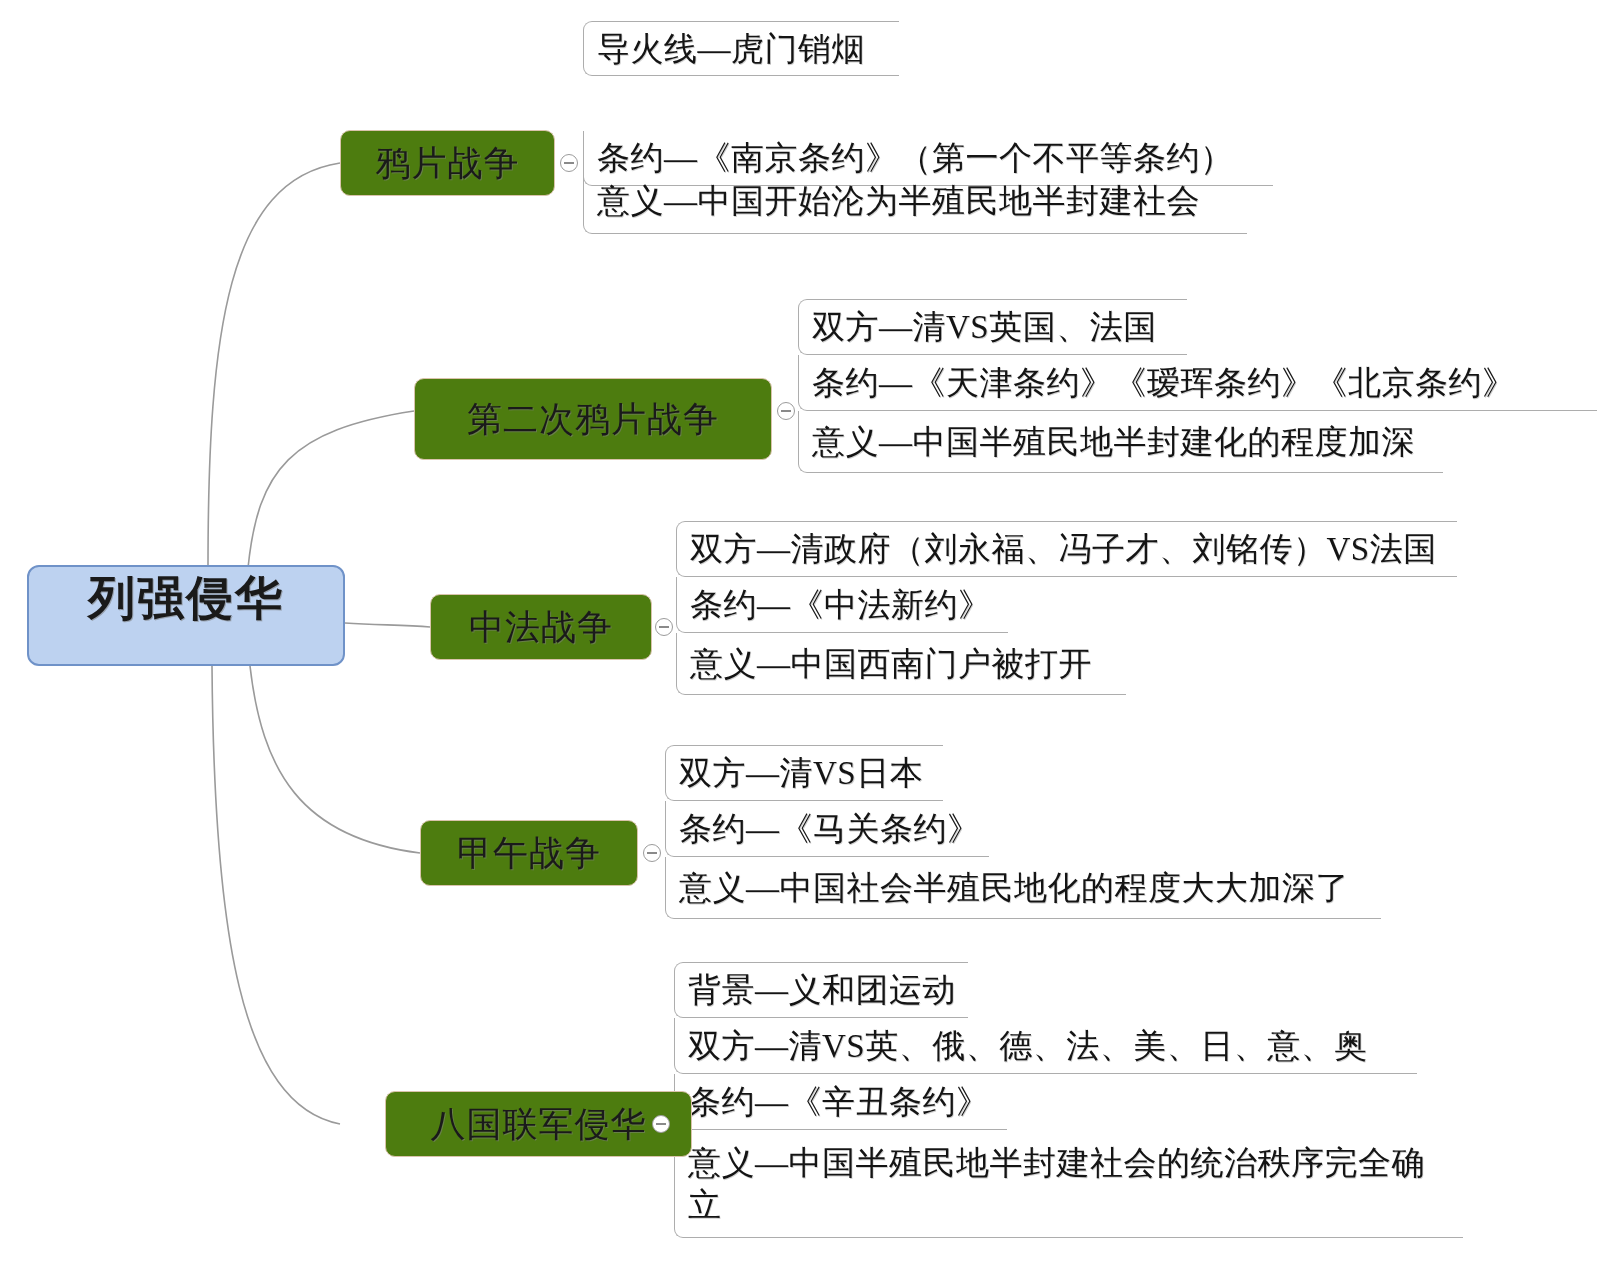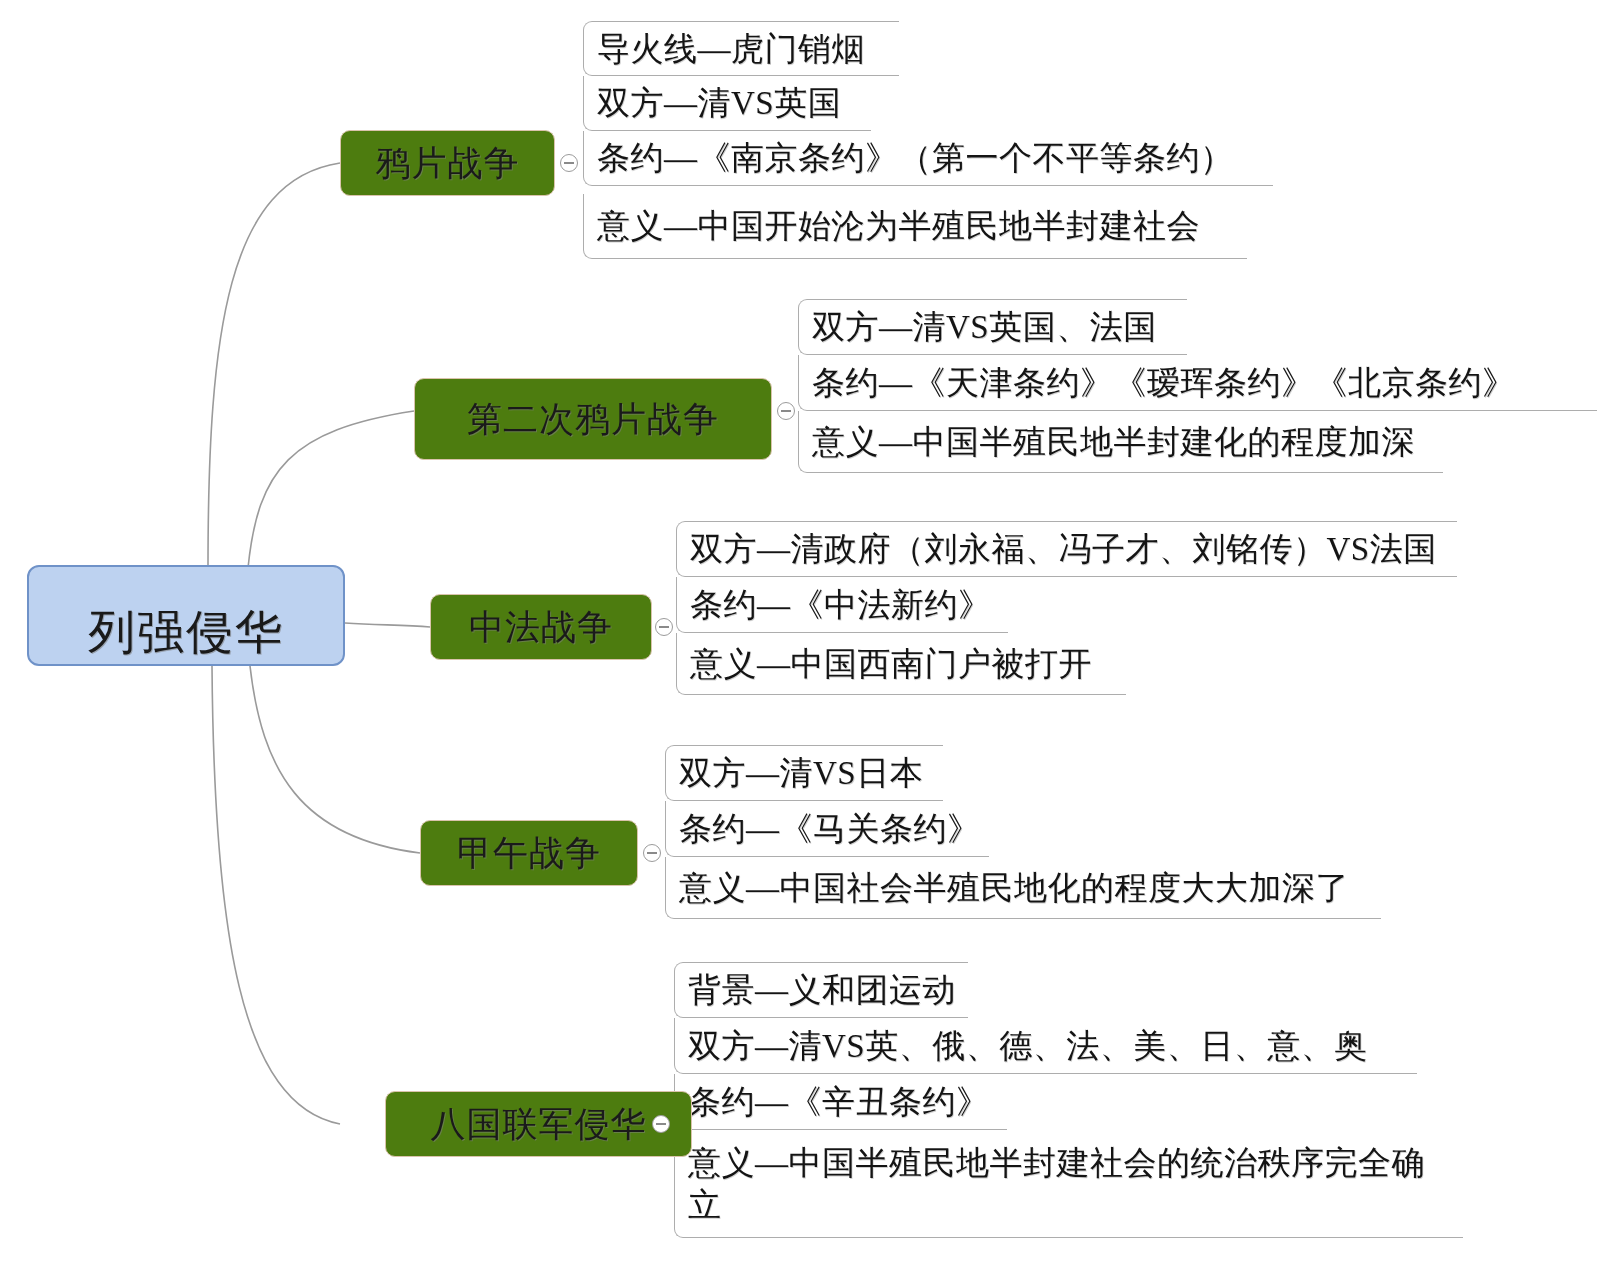--- a/index.html
+++ b/index.html
@@ -25,23 +25,24 @@
   }
 
   
   .root-node {
     position: absolute;
     box-sizing: border-box;
     background: #bdd2f0;
     border: 2px solid #6f92c8;
     border-radius: 12px;
     display: flex;
-    align-items: flex-end;
+    align-items: flex-start;
     justify-content: center;
     z-index: 5;
+    font-weight: bold;
   }
   .root-node .node-text {
     font-size: 47px;
     color: #1a1a1a;
     letter-spacing: 2px;
     text-shadow: 1px 1px 0 rgba(120,120,120,0.55);
     white-space: nowrap;
   }
 
   
@@ -140,27 +141,24 @@
   </div>
 
   <div class="branch-node" style="left:340px; top:130px; width:215px; height:66px;">
     <span class="node-text">鸦片战争</span>
   </div>
   <div class="collapse-toggle" style="left:560px; top:154px;"></div>
 
   <div class="leaf first" style="left:583px; top:21px; width:316px; height:55px;">
     <span class="leaf-text">导火线—虎门销烟</span>
   </div>
-  <div class="leaf" style="left:583px; top:76px; width:288px; height:55px;">
-    <span class="leaf-text">双方—清VS英国</span>
-  </div>
   <div class="leaf" style="left:583px; top:131px; width:690px; height:55px;">
     <span class="leaf-text">条约—《南京条约》（第一个不平等条约）</span>
   </div>
-  <div class="leaf" style="left:583px; top:194px; width:664px; height:65px;">
+  <div class="leaf" style="left:583px; top:169px; width:664px; height:65px;">
     <span class="leaf-text">意义—中国开始沦为半殖民地半封建社会</span>
   </div>
 
   <div class="branch-node" style="left:414px; top:378px; width:358px; height:82px;">
     <span class="node-text">第二次鸦片战争</span>
   </div>
   <div class="collapse-toggle" style="left:777px; top:402px;"></div>
 
   <div class="leaf first" style="left:798px; top:299px; width:389px; height:56px;">
     <span class="leaf-text">双方—清VS英国、法国</span>

